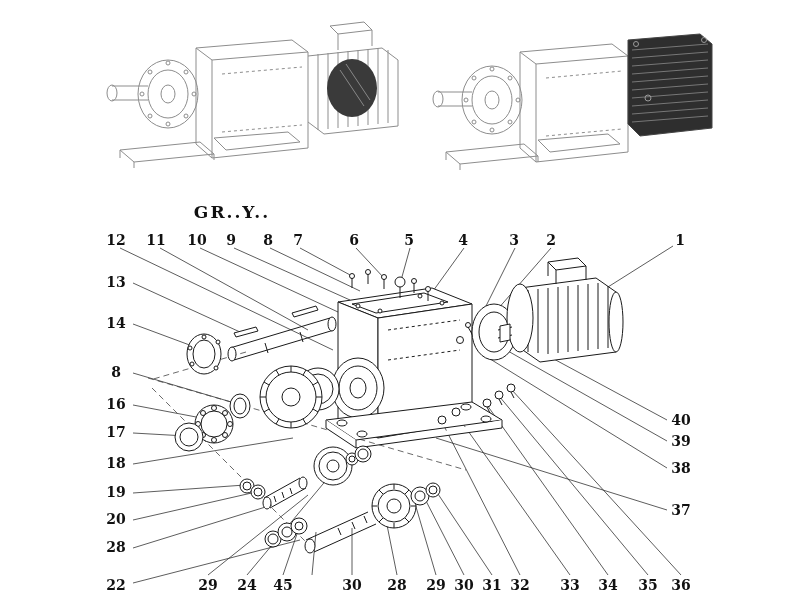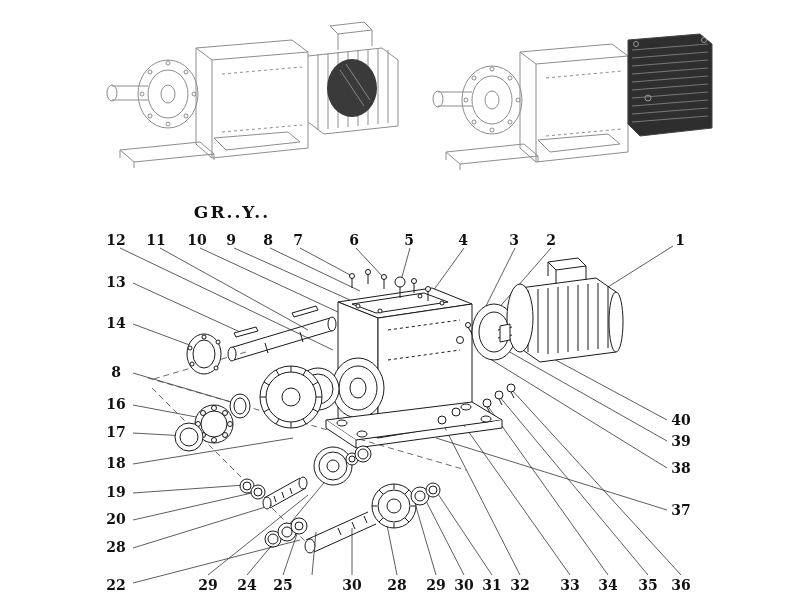--- a/index.html
+++ b/index.html
@@ -300,21 +300,21 @@
   <span class="callout" style="left:116px;top:404px">16</span>
   <span class="callout" style="left:116px;top:432px">17</span>
   <span class="callout" style="left:116px;top:463px">18</span>
   <span class="callout" style="left:116px;top:492px">19</span>
   <span class="callout" style="left:116px;top:519px">20</span>
   <span class="callout" style="left:116px;top:547px">28</span>
   <span class="callout" style="left:116px;top:585px">22</span>
 
   <span class="callout" style="left:208px;top:585px">29</span>
   <span class="callout" style="left:247px;top:585px">24</span>
-  <span class="callout" style="left:283px;top:585px">25</span>
+  <span class="callout" style="left:283px;top:585px">45</span>
   <span class="callout" style="left:312px;top:616px">26</span>
   <span class="callout" style="left:352px;top:585px">30</span>
   <span class="callout" style="left:397px;top:585px">28</span>
   <span class="callout" style="left:436px;top:585px">29</span>
   <span class="callout" style="left:464px;top:585px">30</span>
   <span class="callout" style="left:492px;top:585px">31</span>
   <span class="callout" style="left:520px;top:585px">32</span>
   <span class="callout" style="left:570px;top:585px">33</span>
   <span class="callout" style="left:608px;top:585px">34</span>
   <span class="callout" style="left:648px;top:585px">35</span>

